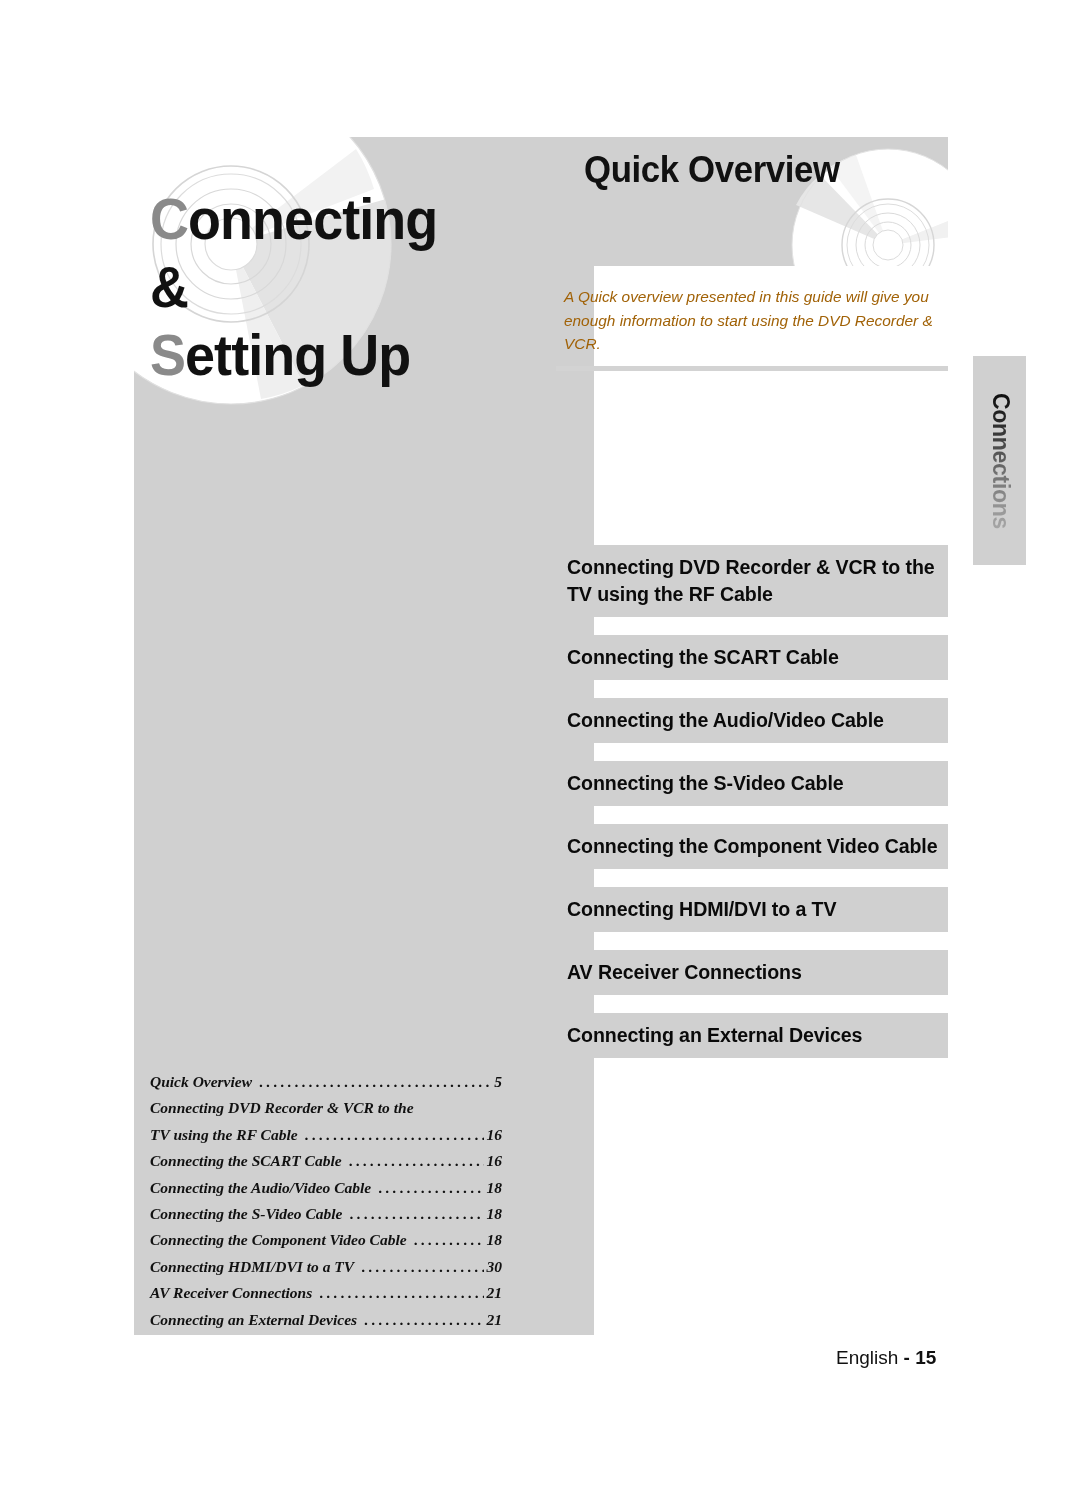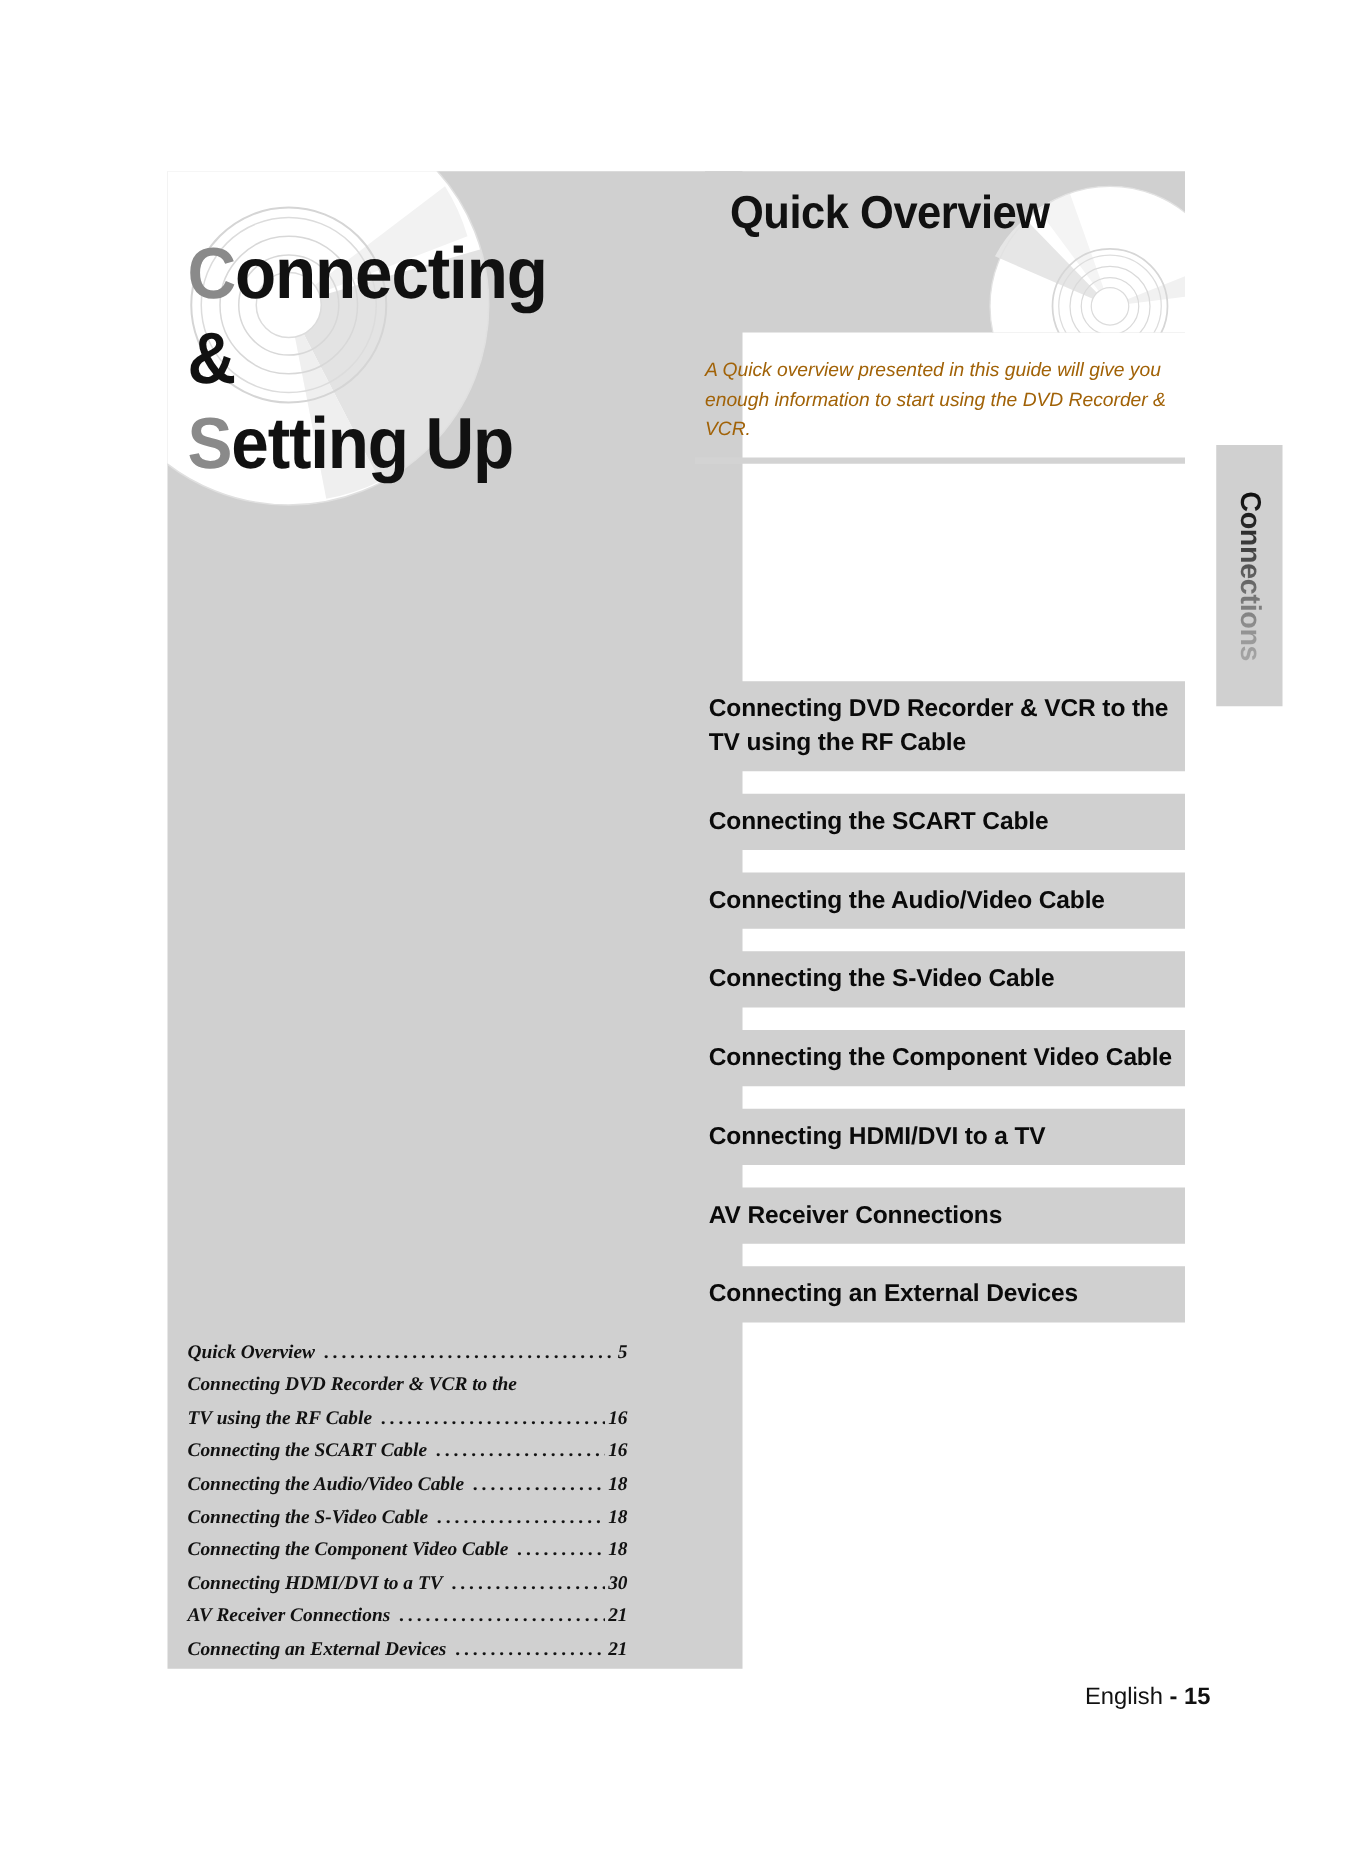--- a/index.html
+++ b/index.html
@@ -190,21 +190,21 @@
 
   
   #footer {
     position: absolute;
     left: 836px;
     top: 1347px;
     font-size: 19px;
     color: #111111;
     white-space: nowrap;
   }
-  #footer .lang { font-weight: normal; margin-left: 32px; }
+  #footer .lang { font-weight: normal; }
   #footer .pageno { font-weight: bold; }
 </style>
 </head>
 <body>
 
 <div id="left-panel">
 
   <svg class="disc-left" viewBox="0 0 350 350" aria-hidden="true">
     <defs>
       <clipPath id="clipWedge">

